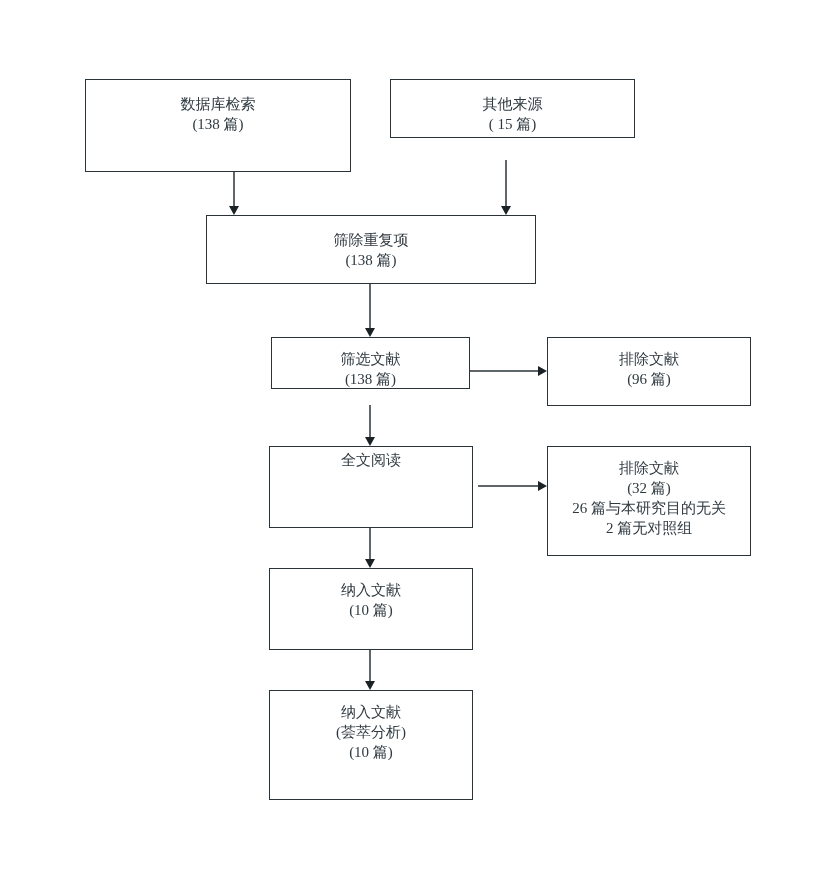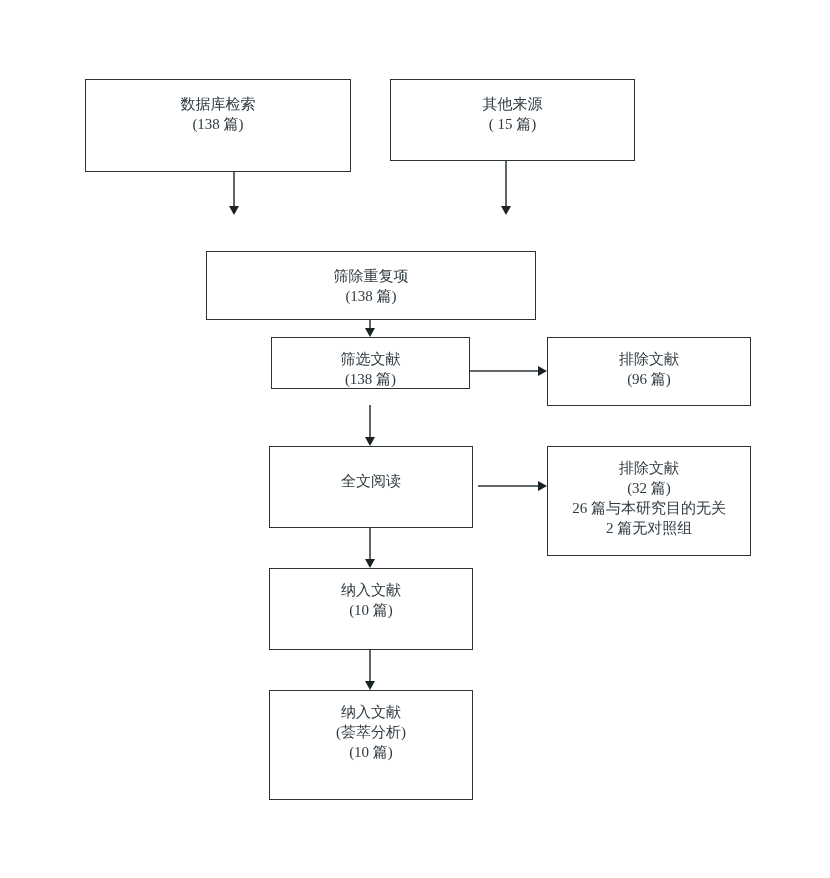--- a/index.html
+++ b/index.html
@@ -72,41 +72,41 @@
 
   <line x1="370" y1="649" x2="370" y2="682"></line>
   <polygon points="365,681 375,681 370,690"></polygon>
 </svg>
 
 <div class="box" style="left:85px; top:79px; width:266px; height:93px; padding-top:14px;">
   <span class="line">数据库检索</span>
   <span class="line">(138 篇)</span>
 </div>
 
-<div class="box" style="left:390px; top:79px; width:245px; height:82px; padding-top:14px;">
+<div class="box" style="left:390px; top:79px; width:245px; height:59px; padding-top:14px;">
   <span class="line">其他来源</span>
   <span class="line">( 15 篇)</span>
 </div>
 
-<div class="box" style="left:206px; top:215px; width:330px; height:69px; padding-top:14px;margin-top:36px;">
+<div class="box" style="left:206px; top:215px; width:330px; height:69px; padding-top:14px;">
   <span class="line">筛除重复项</span>
   <span class="line">(138 篇)</span>
 </div>
 
 <div class="box" style="left:271px; top:337px; width:199px; height:52px; padding-top:11px;">
   <span class="line">筛选文献</span>
   <span class="line">(138 篇)</span>
 </div>
 
 <div class="box" style="left:547px; top:337px; width:204px; height:69px; padding-top:11px;">
   <span class="line">排除文献</span>
   <span class="line">(96 篇)</span>
 </div>
 
-<div class="box" style="left:269px; top:446px; width:204px; height:82px; padding-top:24px;">
+<div class="box" style="left:269px; top:446px; width:204px; height:82px; padding-top:3px;">
   <span class="line">全文阅读</span>
 </div>
 
 <div class="box" style="left:547px; top:446px; width:204px; height:110px; padding-top:11px;">
   <span class="line">排除文献</span>
   <span class="line">(32 篇)</span>
   <span class="line">26 篇与本研究目的无关</span>
   <span class="line">2 篇无对照组</span>
 </div>
 

